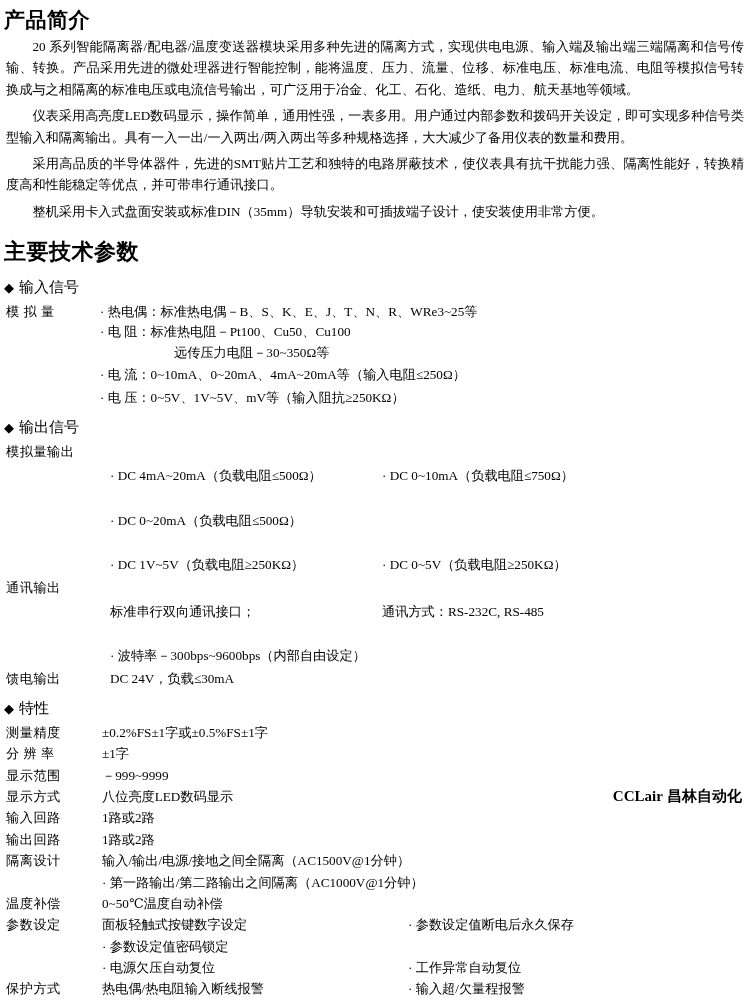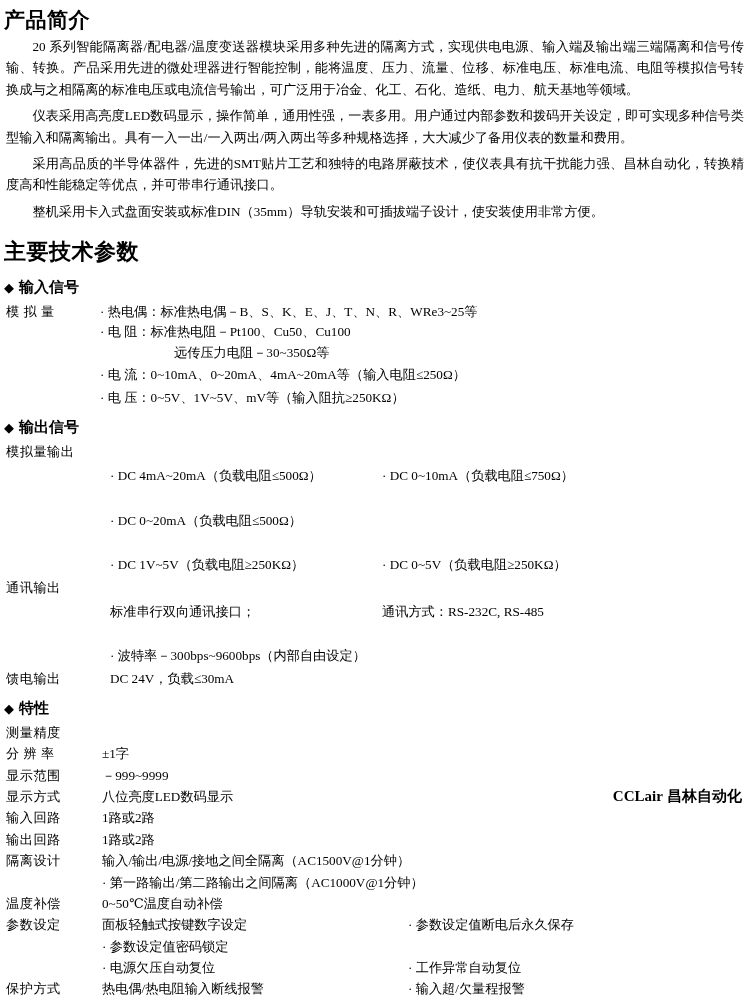--- a/index.html
+++ b/index.html
@@ -42,21 +42,21 @@
     font-size: 13.2px;
     line-height: 1.62;
     text-align: justify;
     text-indent: 2em;
   }
   .intro p b {
     font-weight: normal;
   }
   .diamond-head {
     font-family: "Liberation Sans", "DejaVu Sans", sans-serif;
-    font-weight: bold;
+    font-weight: normal;
     font-size: 15px;
     margin: 9px 0 4px 4px;
   }
   .diamond {
     font-size: 13px;
     margin-right: 5px;
   }
   table.spec {
     border-collapse: collapse;
     margin-left: 6px;
@@ -144,21 +144,21 @@
 </head>
 <body>
 
 <div class="page">
 
   <h1 class="section-title">产品简介</h1>
 
   <div class="intro">
     <p><b>20 系列智能隔离器/配电器/温度变送器</b><span>模块采用多种先进的隔离方式，实现供电电源、输入端及输出端三端隔离和信号传输、转换。产品采用先进的微处理器进行智能控制，能将温度、压力、流量、位移、标准电压、标准电流、电阻等模拟信号转换成与之相隔离的标准电压或电流信号输出，可广泛用于冶金、化工、石化、造纸、电力、航天基地等领域。</span></p>
     <p>仪表采用高亮度LED数码显示，操作简单，通用性强，一表多用。用户通过内部参数和拨码开关设定，即可实现多种信号类型输入和隔离输出。具有一入一出/一入两出/两入两出等多种规格选择，大大减少了备用仪表的数量和费用。</p>
-    <p>采用高品质的半导体器件，先进的SMT贴片工艺和独特的电路屏蔽技术，使仪表具有抗干扰能力强、昌林自动化，转换精度高和性能稳定等优点，并可带串行通讯接口。</p>
+    <p>采用高品质的半导体器件，先进的SMT贴片工艺和独特的电路屏蔽技术，使仪表具有抗干扰能力强、隔离性能好，转换精度高和性能稳定等优点，并可带串行通讯接口。</p>
     <p>整机采用卡入式盘面安装或标准DIN（35mm）导轨安装和可插拔端子设计，使安装使用非常方便。</p>
   </div>
 
   <h1 class="section-title second">主要技术参数</h1>
 
   <div class="diamond-head">
     <span class="diamond">◆</span><span>输入信号</span>
   </div>
 
   <table class="spec">
@@ -226,20 +226,23 @@
     </table>
 
   <div class="diamond-head">
     <span class="diamond">◆</span><span>特性</span>
   </div>
 
   <div class="feat-block">
 
     <div class="feat-row">
       <div class="fl">测量精度</div>
+      <div class="fv">
+        <span class="sub">±0.2%FS±1字或±0.5%FS±1字</span>
+      </div>
     </div>
 
     <div class="feat-row">
       <div class="fl">分 辨 率</div>
       <div class="fv">
         <span class="sub">±1字</span>
       </div>
     </div>
 
     <div class="feat-row">

